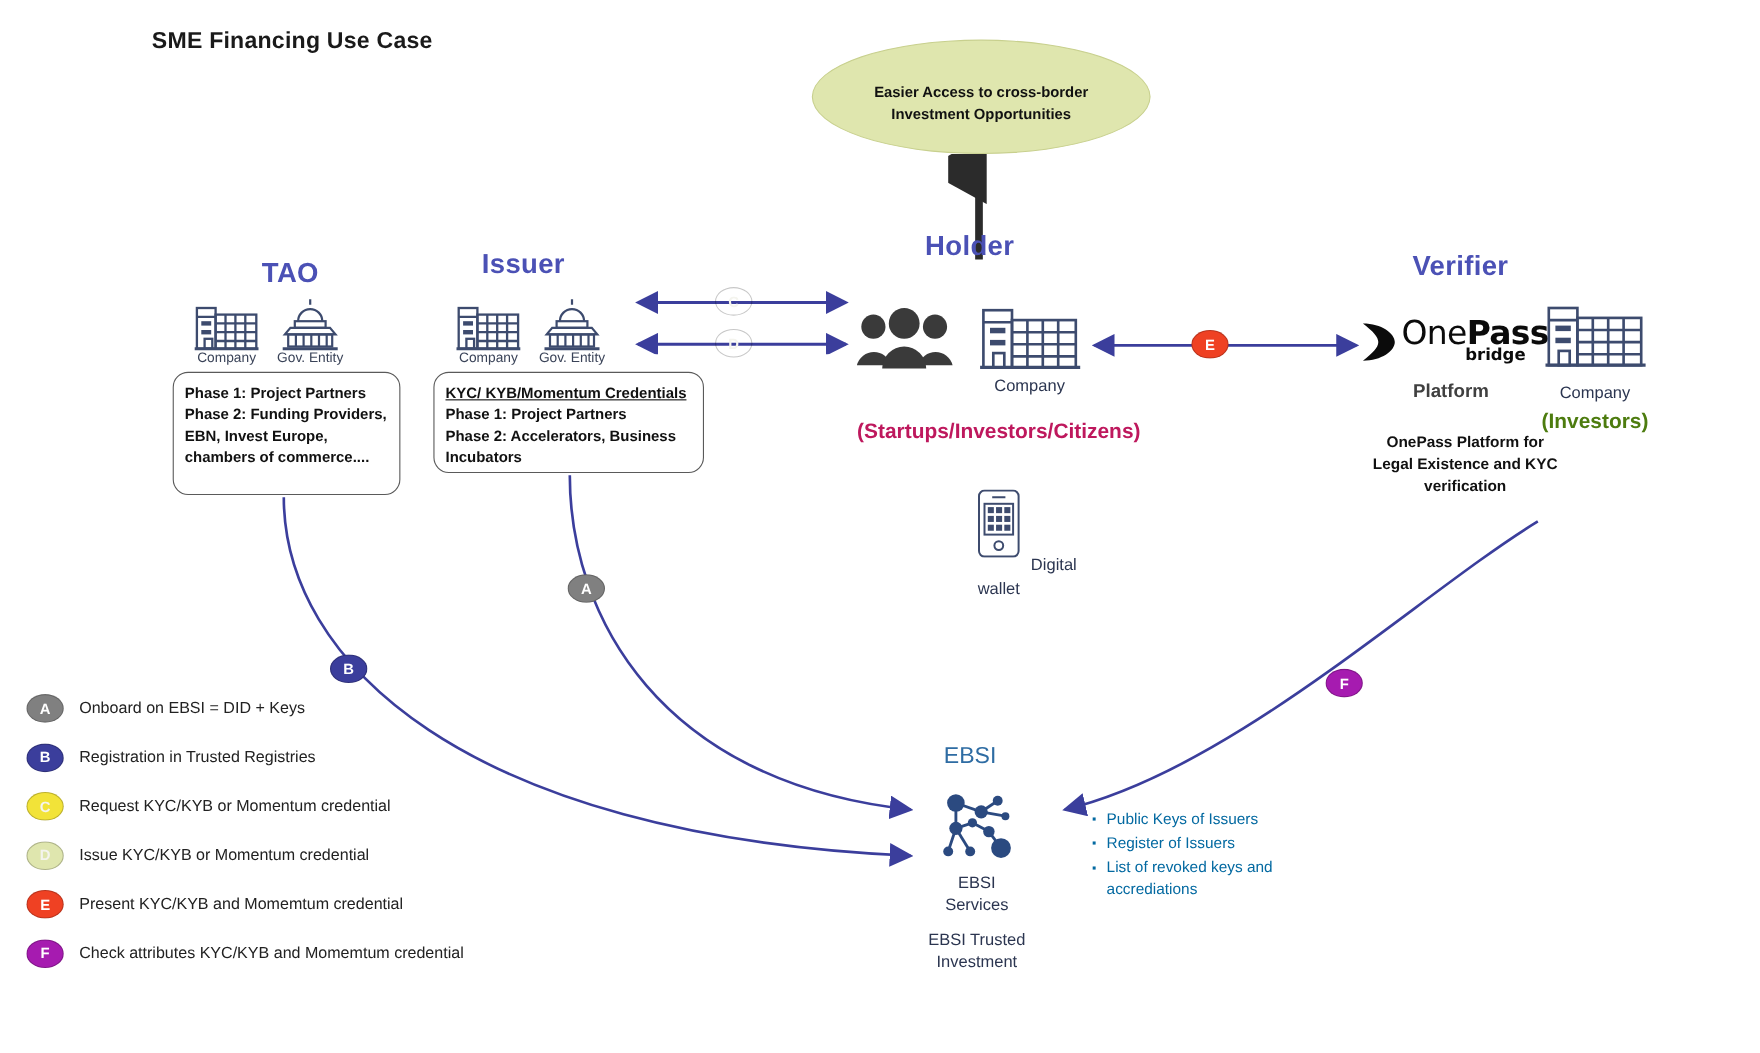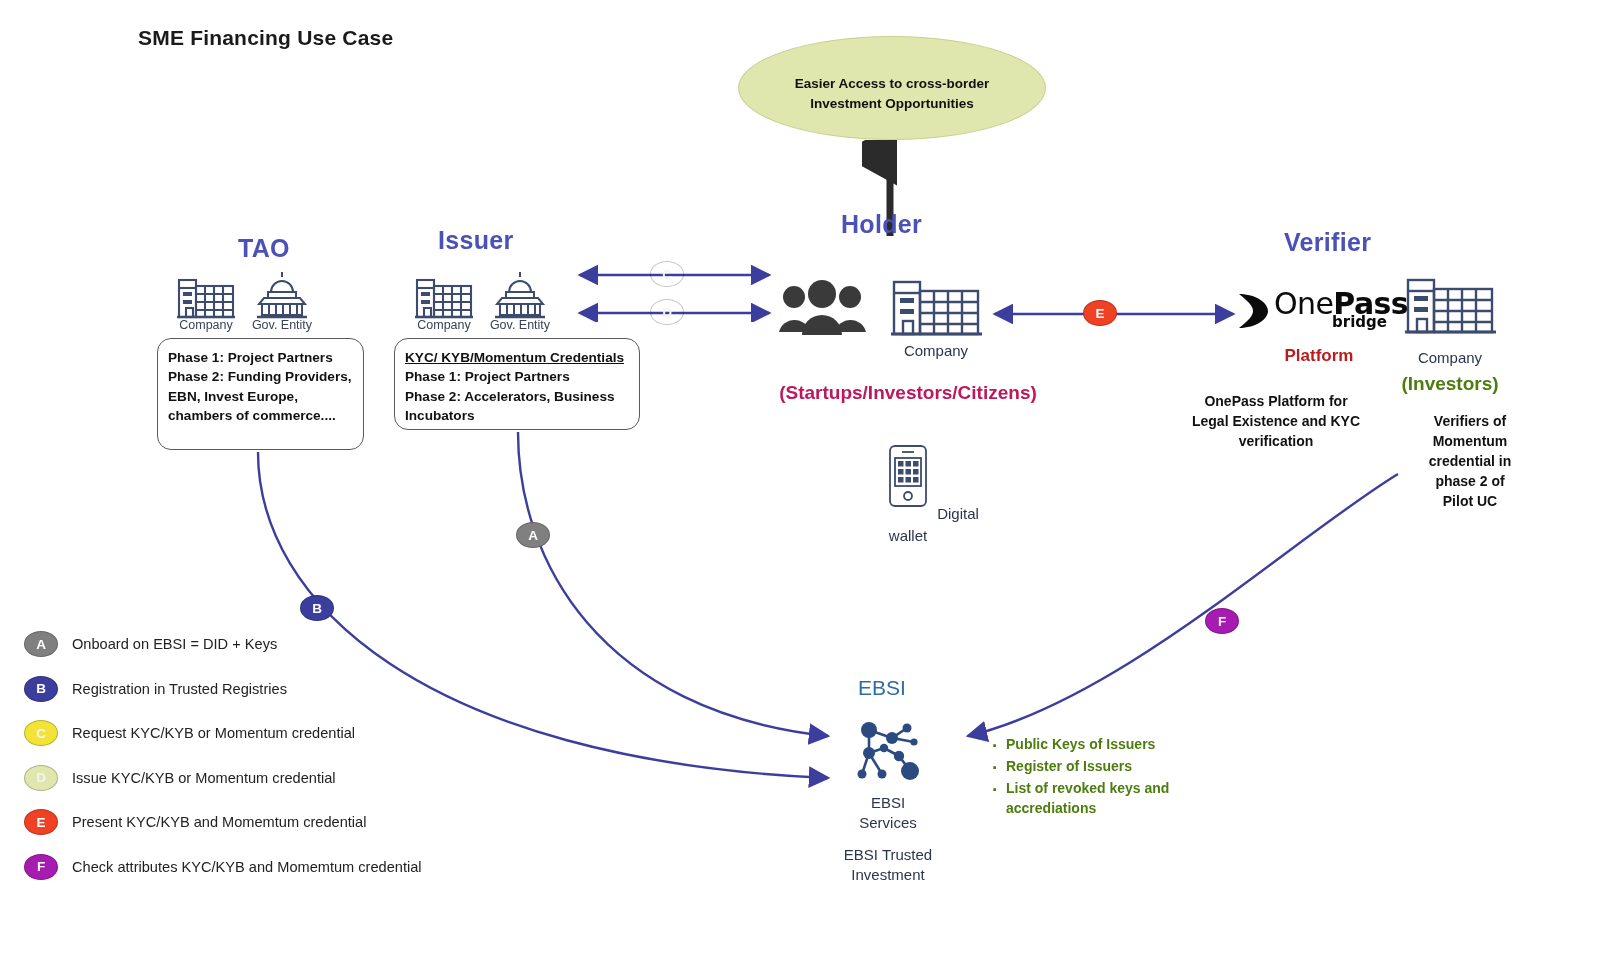--- a/index.html
+++ b/index.html
@@ -73,21 +73,21 @@
   .legend-row { display: flex; align-items: center; height: 44.5px; }
   .legend-row .badge { margin-right: 14px; flex: 0 0 auto; }
   .legend-row .lbl {
     font-size: 14.6px; color: #222; white-space: nowrap;
   }
 
   
   #ebsi-bullets { left: 990px; top: 735px; width: 190px; }
   #ebsi-bullets li {
     list-style: none; position: relative; padding-left: 16px;
-    font-size: 14px; font-weight: 700; color: #4d7c0f; line-height: 1.42;
+    font-size: 14px; font-weight: 400; color: #0369a1; line-height: 1.42;
     margin-bottom: 2px;
   }
   #ebsi-bullets li::before {
     content: "\00B7"; position: absolute; left: 2px; top: -2px;
     font-size: 19px; font-weight: 700;
   }
 
   
   #onepass-logo { left: 1234px; top: 286px; width: 150px; height: 56px; }
   #onepass-logo .wordmark {
@@ -305,23 +305,23 @@
   <div class="abs no-sel" id="onepass-logo">
     <svg style="position:absolute; left:0; top:4px;" width="40" height="42">
       <path d="M5 4 C22 4 34 13 34 21 C34 29 22 38 5 38 C14 31 19 26 19 21 C19 16 14 11 5 4 Z" fill="#0b0b0b"></path>
     </svg>
     <div class="wordmark">
       <span class="light">One</span><b>Pass</b>
     </div>
     <div class="sub">bridge</div>
   </div>
 
-  <div class="abs no-sel" style="left:1234px; top:346px; width:170px; text-align:center; font-size:17px; font-weight:700; color:#b91c1c;">Platform</div>
-
-  <div class="abs no-sel bold-cap" style="left:1176px; top:392px; width:200px;">
+  <div class="abs no-sel" style="left:1234px; top:346px; width:170px; text-align:center; font-size:17px; font-weight:700; color:#404040;">Platform</div>
+
+  <div class="abs no-sel bold-cap" style="left:1232px; top:392px; width:200px;">
     <div>OnePass Platform for</div>
     <div>Legal Existence and KYC</div>
     <div>verification</div>
   </div>
 
   <svg class="abs" style="left:1404px; top:270px;" width="95" height="66">
     <g fill="none" stroke="#3d4b6e" stroke-width="2.4">
       <rect x="4" y="10" width="26" height="52"></rect>
       <line x1="4" y1="21" x2="30" y2="21"></line>
       <rect x="10" y="26" width="14" height="5" fill="#3d4b6e" stroke="none"></rect>
@@ -333,27 +333,20 @@
       <line x1="30" y1="52" x2="88" y2="52"></line>
       <line x1="44" y1="19" x2="44" y2="62"></line>
       <line x1="58" y1="19" x2="58" y2="62"></line>
       <line x1="72" y1="19" x2="72" y2="62"></line>
       <line x1="1" y1="62" x2="92" y2="62" stroke-width="3"></line>
     </g>
   </svg>
   <div class="abs no-sel plain-cap" style="left:1400px; top:348px; width:100px;">Company</div>
   <div class="abs no-sel" style="left:1390px; top:373px; width:120px; text-align:center; font-size:19px; font-weight:700; color:#4d7c0f;">(Investors)</div>
 
-  <div class="abs no-sel bold-cap" style="left:1410px; top:412px; width:120px;">
-    <div>Verifiers of</div>
-    <div>Momentum</div>
-    <div>credential in</div>
-    <div>phase 2 of</div>
-    <div>Pilot UC</div>
-  </div>
 
   <svg class="abs" style="left:0; top:0;" width="1600" height="957">
     <defs>
       <marker id="cArrow" markerWidth="9" markerHeight="9" refX="8" refY="4.5" orient="auto">
         <path d="M0 0 L9 4.5 L0 9 Z" fill="#3b3e9c"></path>
       </marker>
     </defs>
 
     <path d="M258 452 C 258 600, 420 760, 828 778" fill="none" stroke="#3b3e9c" stroke-width="2.4" marker-end="url(#cArrow)"></path>
 

